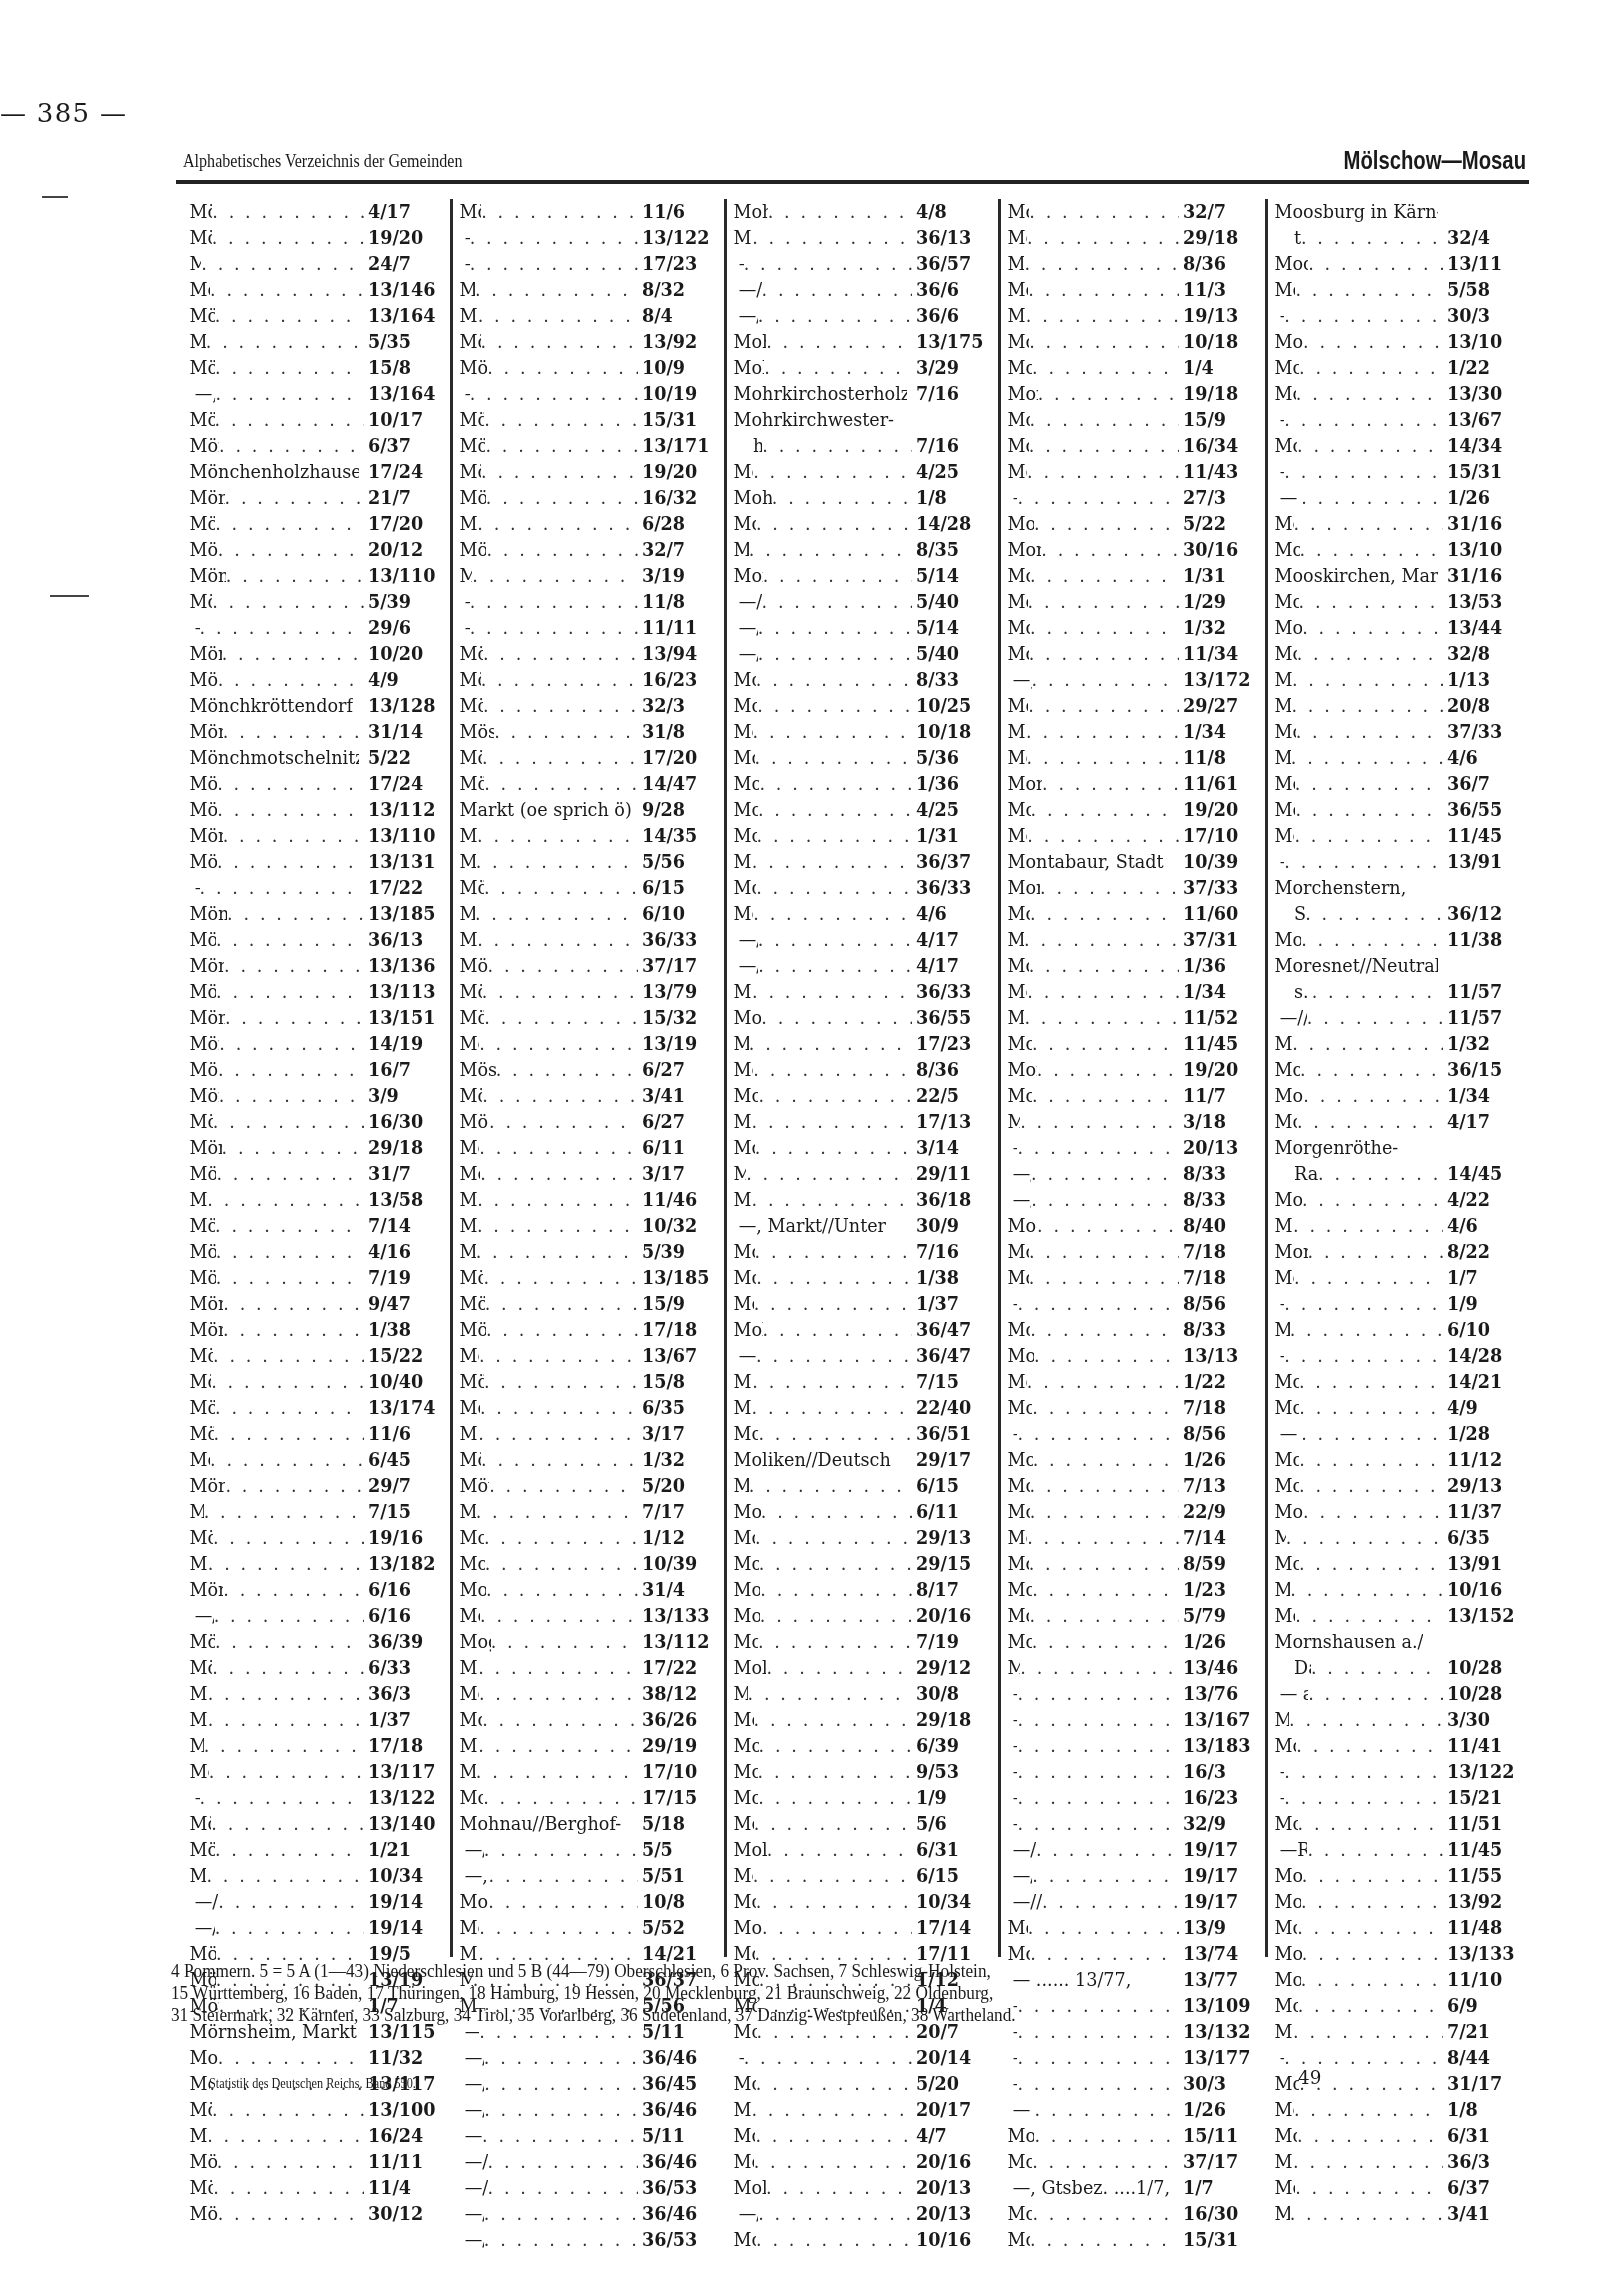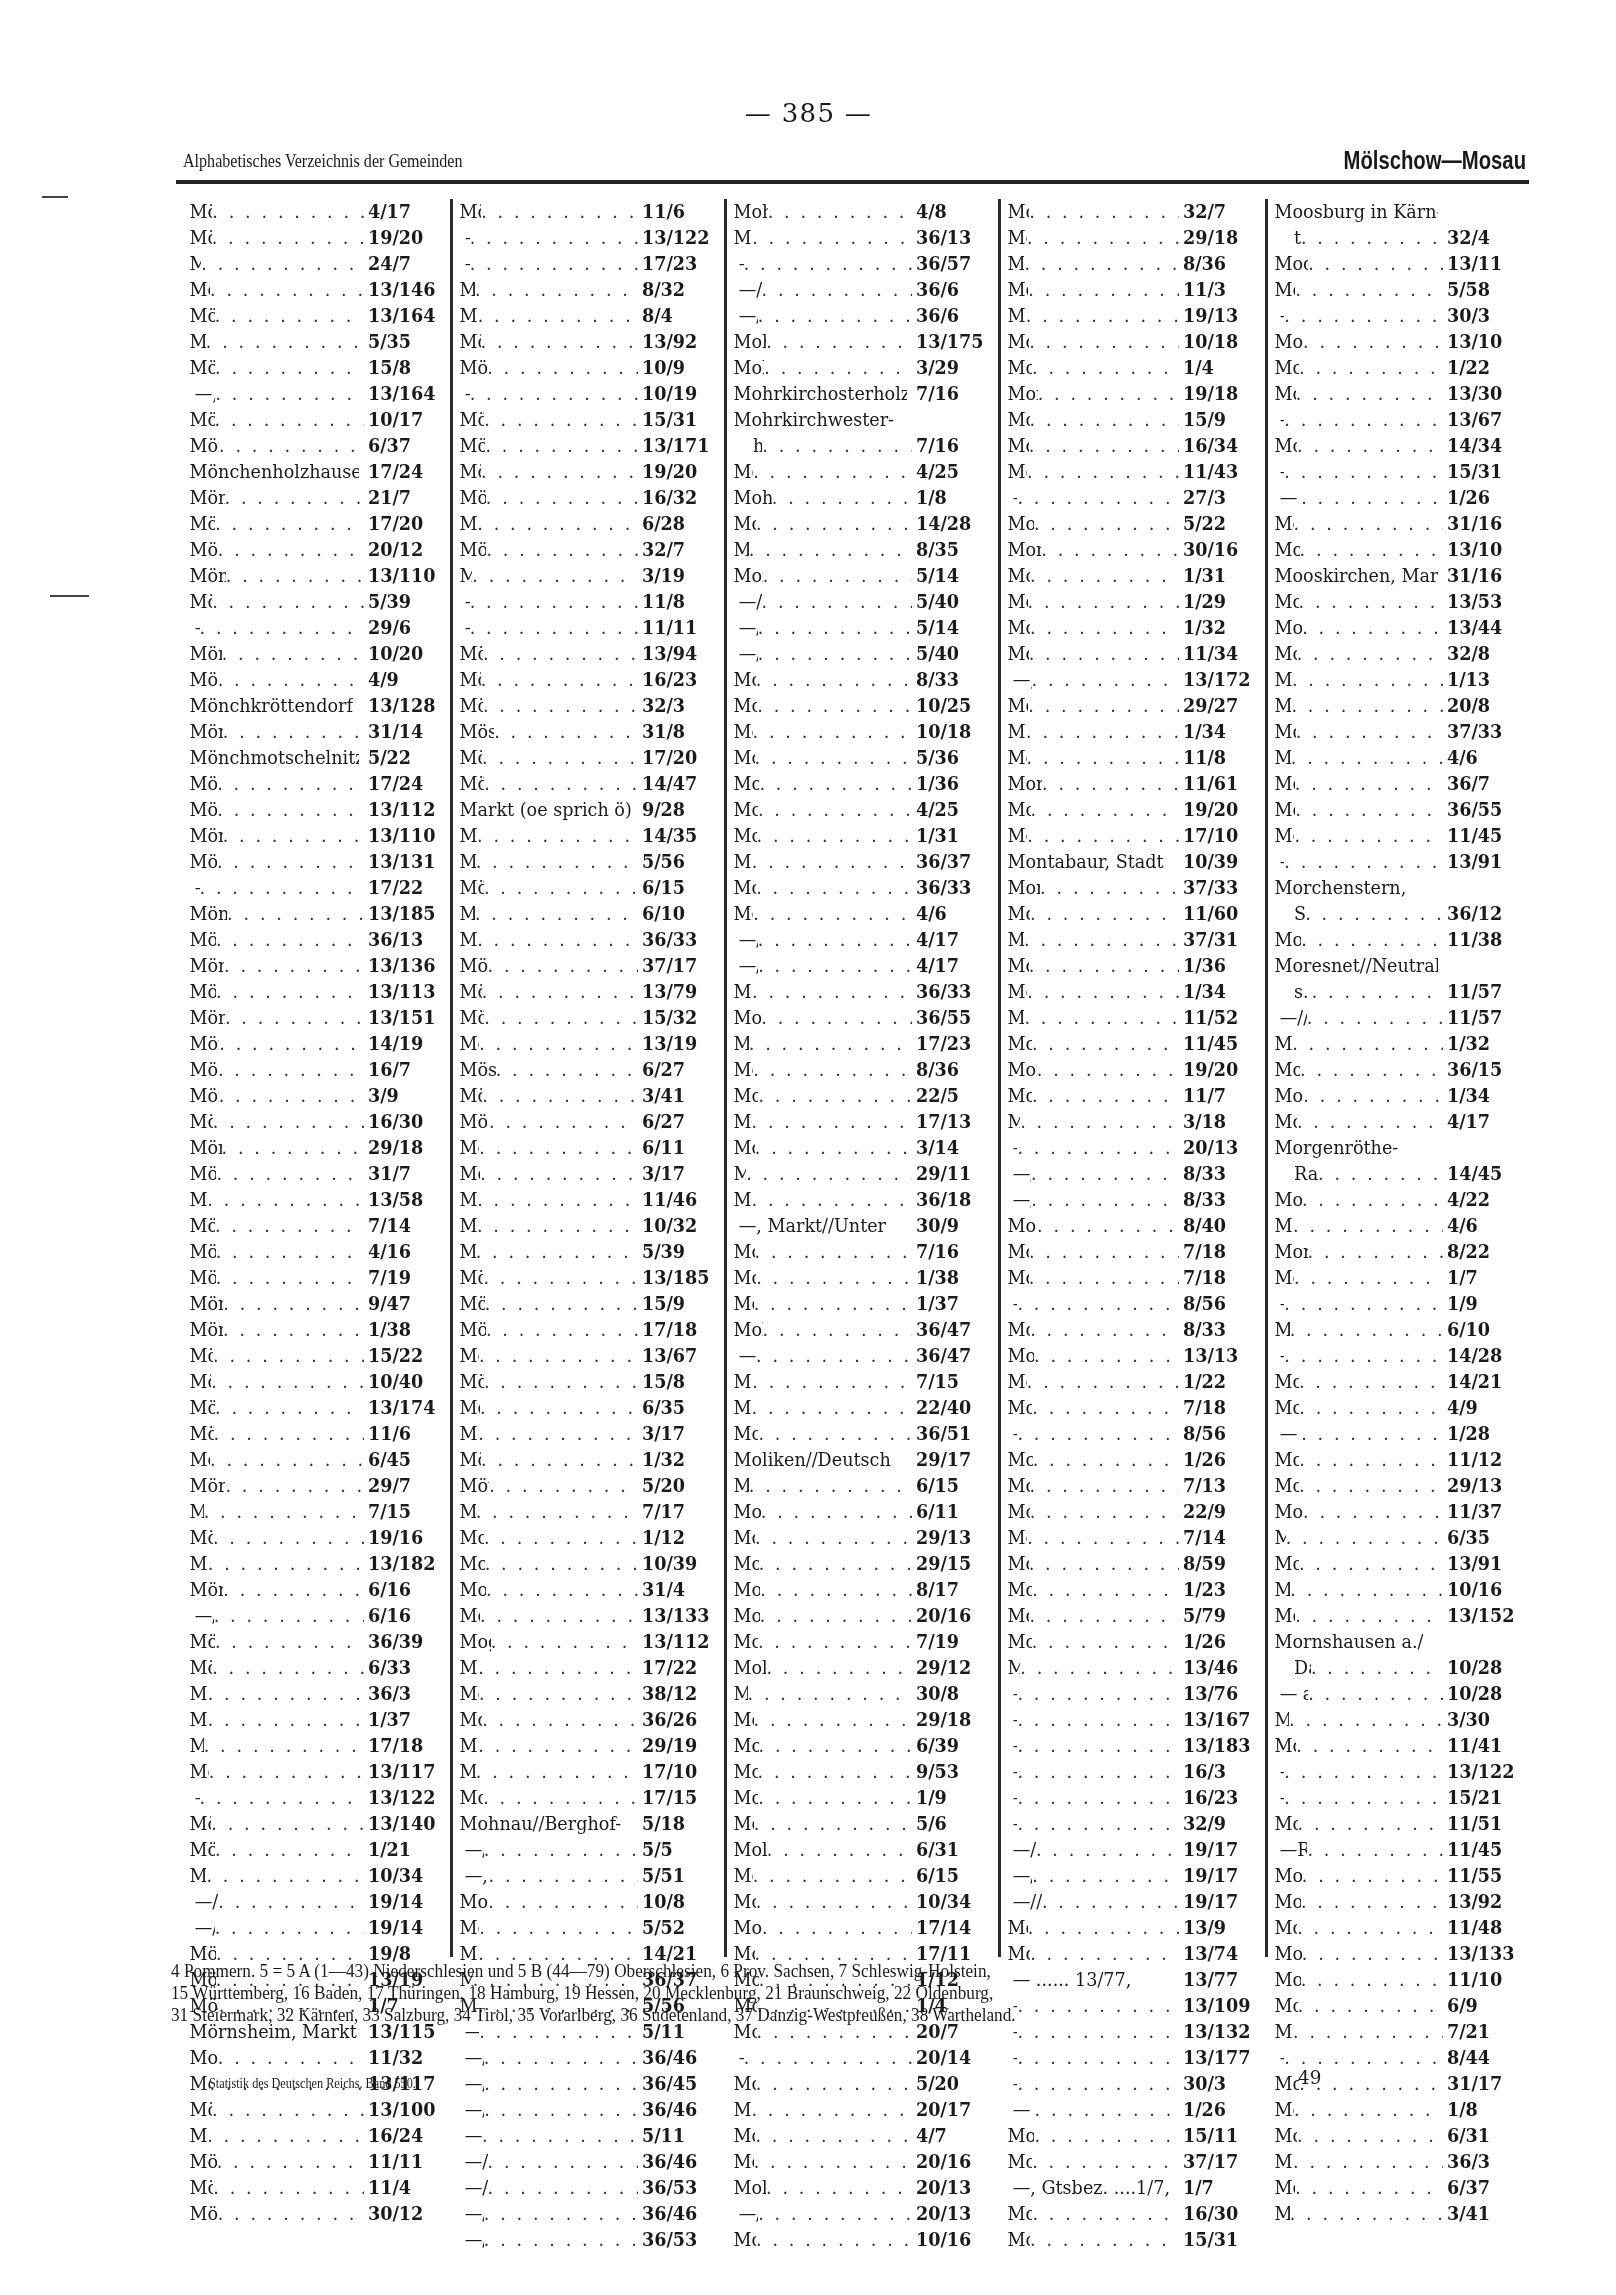--- a/index.html
+++ b/index.html
@@ -1,21 +1,21 @@
 <!DOCTYPE html>
 <html style="font-size:10.5px"><head>
 <meta charset="utf-8">
 <style>
   html, body { margin: 0; padding: 0; background: #ffffff; }
   body {
     width: 1617px; height: 2295px; position: relative; overflow: hidden;
     font-family: "DejaVu Serif", "Liberation Serif", serif; color: #1a1a1a;
   }
   .page-number-top {
-    position: absolute; top: 98px; left: 0; width: 100%; text-align: center;
+    position: absolute; top: 98px; left: 0; width: 100%; 
     font-size: 26px; letter-spacing: 1.3px;
   }
   .running-head-left {
     position: absolute; top: 150px; left: 183px; font-size: 19.6px;
     font-family: "Liberation Serif", serif; transform: scaleX(0.82); transform-origin: left;
   }
   .running-head-right {
     position: absolute; top: 145px; right: 91px; font-size: 26px; font-weight: bold;
     font-family: "Liberation Sans", sans-serif; transform: scaleX(0.78); transform-origin: right;
   }
@@ -405,21 +405,21 @@
         <span class="ref">19/14</span>
       </div>
       <div class="entry sub">
         <span class="name">—//Ober-</span>
         <span class="dots"></span>
         <span class="ref">19/14</span>
       </div>
       <div class="entry">
         <span class="name">Mörlenbach</span>
         <span class="dots"></span>
-        <span class="ref">19/8</span>
+        <span class="ref">19/5</span>
       </div>
       <div class="entry">
         <span class="name">Mörmoosen</span>
         <span class="dots"></span>
         <span class="ref">13/19</span>
       </div>
       <div class="entry">
         <span class="name">Mörnersfelde</span>
         <span class="dots"></span>
         <span class="ref">1/7</span>

